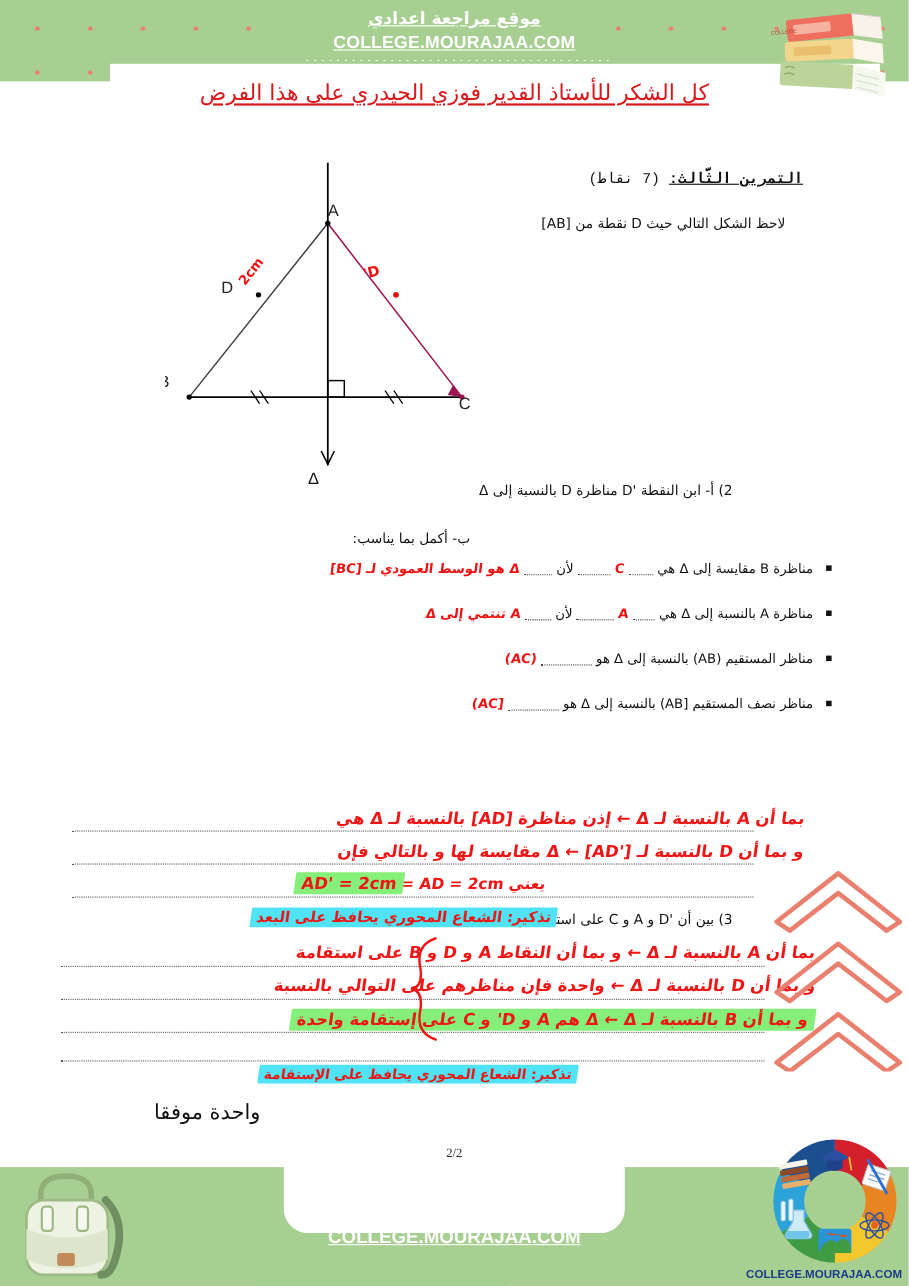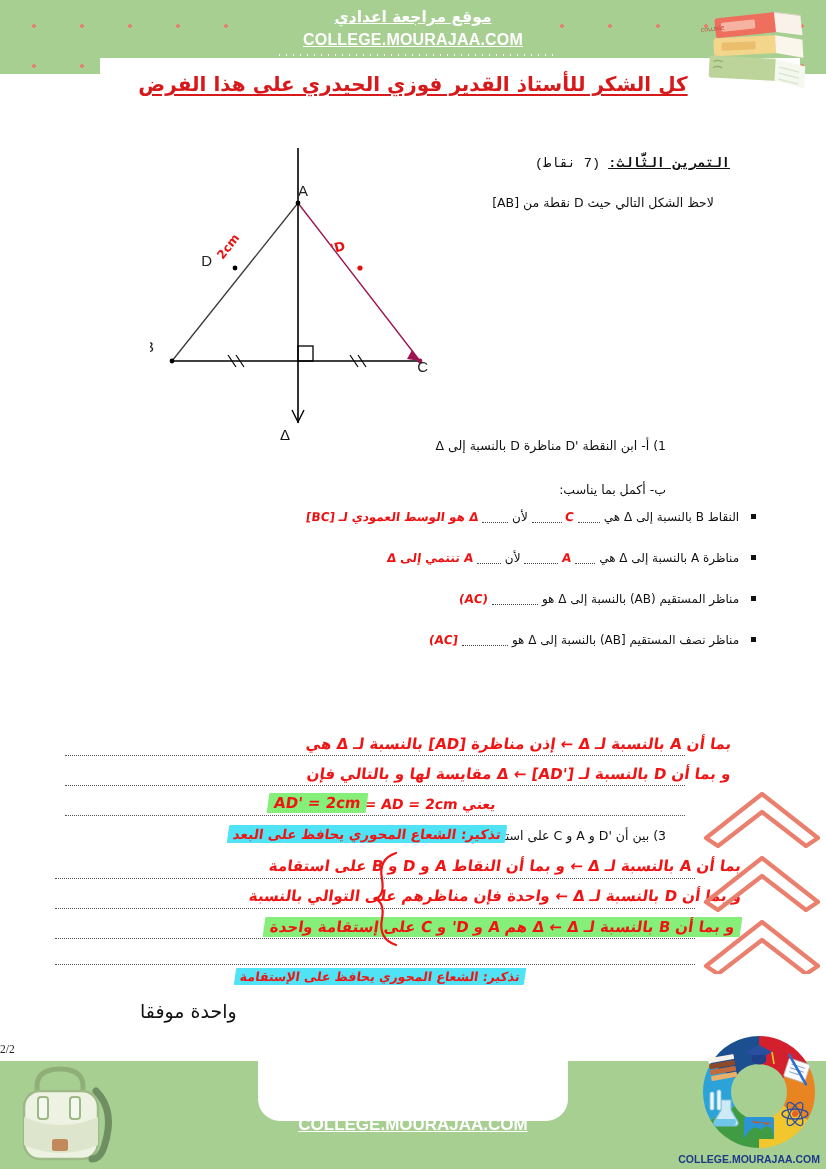--- a/index.html
+++ b/index.html
@@ -45,21 +45,21 @@
   .hdr-ar{top:8px;font-size:15.5px;font-weight:bold;text-decoration:underline;}
   .hdr-url{top:31px;font-size:16px;font-weight:bold;letter-spacing:.2px;text-decoration:underline;
            font-family:"Liberation Sans", sans-serif;direction:ltr;}
 
   
   .books{position:absolute;right:8px;top:6px;width:118px;height:92px;z-index:7;}
 
   
   .thanks{
     position:absolute;left:0;top:72px;width:826px;text-align:center;z-index:8;
-    color:#d7191c;font-size:20px;font-weight:bold;
+    color:#d7191c;font-size:20px;font-weight:normal;
     font-family:"DejaVu Sans", sans-serif;
     text-decoration:underline;text-underline-offset:3px;
     letter-spacing:-0.3px;
   }
 
   
   .content{position:absolute;left:0;top:118px;width:826px;height:930px;background:#fff;z-index:3;}
 
   
   .ex-title{
@@ -80,21 +80,21 @@
   .figure{position:absolute;left:150px;top:20px;width:320px;height:310px;}
 
   
   .qwrap{position:absolute;left:40px;top:320px;width:746px;direction:rtl;}
   .q-line{
     text-align:right;font-size:12.5px;color:#111;
     font-family:"DejaVu Sans", sans-serif;
     padding-right:60px;
   }
   .q1{position:absolute;right:60px;top:0;width:560px;}
-  .qb{position:absolute;right:60px;top:44px;width:560px;}
+  .qb{position:absolute;right:72px;top:44px;width:560px;text-align:center;}
 
   ul.bullets{
     position:absolute;right:30px;top:72px;width:700px;
     list-style:none;margin:0;padding:0;
   }
   ul.bullets li{
     position:relative;text-align:right;font-size:12px;color:#111;
     font-family:"DejaVu Sans", sans-serif;height:41px;
   }
   .bl-sq{display:inline-block;width:5px;height:5px;background:#111;vertical-align:2px;margin-left:8px;}
@@ -119,21 +119,21 @@
   
   .salute-red{
     position:absolute;left:300px;top:875px;color:#e8121a;font-size:25px;font-weight:bold;
     font-family:"DejaVu Sans", sans-serif;text-decoration:underline;z-index:9;
   }
   .salute-blk{
     position:absolute;left:140px;top:882px;color:#111;font-size:19px;
     font-family:"DejaVu Sans", sans-serif;z-index:9;
   }
   .pageno{
-    position:absolute;left:0;top:925px;width:826px;text-align:left;
+    position:absolute;left:0;top:925px;width:826px;text-align:center;
     font-size:11.5px;color:#222;font-family:"Liberation Serif",serif;z-index:9;direction:ltr;
   }
 
   
   .chevs{position:absolute;right:0;top:788px;width:132px;height:186px;z-index:9;}
 
   
   .foot-band{position:absolute;left:0;bottom:0;width:826px;height:108px;background:#a8cf92;}
   .foot-notch{
     position:absolute;left:258px;bottom:48px;width:310px;height:62px;background:#ffffff;
@@ -233,27 +233,27 @@
       <text x="278" y="234" font-size="15" fill="#222" font-family="Liberation Sans, sans-serif">C</text>
       <text x="62" y="128" font-size="15" fill="#222" font-family="Liberation Sans, sans-serif">D</text>
       <text x="140" y="302" font-size="15" fill="#111" font-family="Liberation Sans, sans-serif">Δ</text>
 
       <text x="90" y="100" font-size="12" fill="#ee1111" font-weight="bold" font-family="DejaVu Sans, sans-serif" transform="rotate(-52 90 100)">2cm</text>
       <text x="196" y="112" font-size="13" fill="#ee1111" font-weight="bold" font-family="DejaVu Sans, sans-serif" transform="rotate(-14 196 112)">D'</text>
     </svg>
 
     <div class="qwrap">
 
-      <div class="q-line q1">1) أ- ابن النقطة 'D مناظرة D بالنسبة إلى Δ</div>
+      <div class="q-line q1">2) أ- ابن النقطة 'D مناظرة D بالنسبة إلى Δ</div>
       <div class="q-line qb">ب- أكمل بما يناسب:</div>
 
       <ul class="bullets">
         <li>
           <span class="bl-sq"></span>
-          <span>النقاط B بالنسبة إلى Δ هي</span>
+          <span>مناظرة B مقايسة إلى Δ هي</span>
           <span class="dotline" style="width:22px"></span>
           <span class="hw">C</span>
           <span class="dotline" style="width:30px"></span>
           <span>لأن</span>
           <span class="dotline" style="width:26px"></span>
           <span class="hw">Δ هو الوسط العمودي لـ [BC]</span>
         </li>
         <li>
           <span class="bl-sq"></span>
           <span>مناظرة A بالنسبة إلى Δ هي</span>

